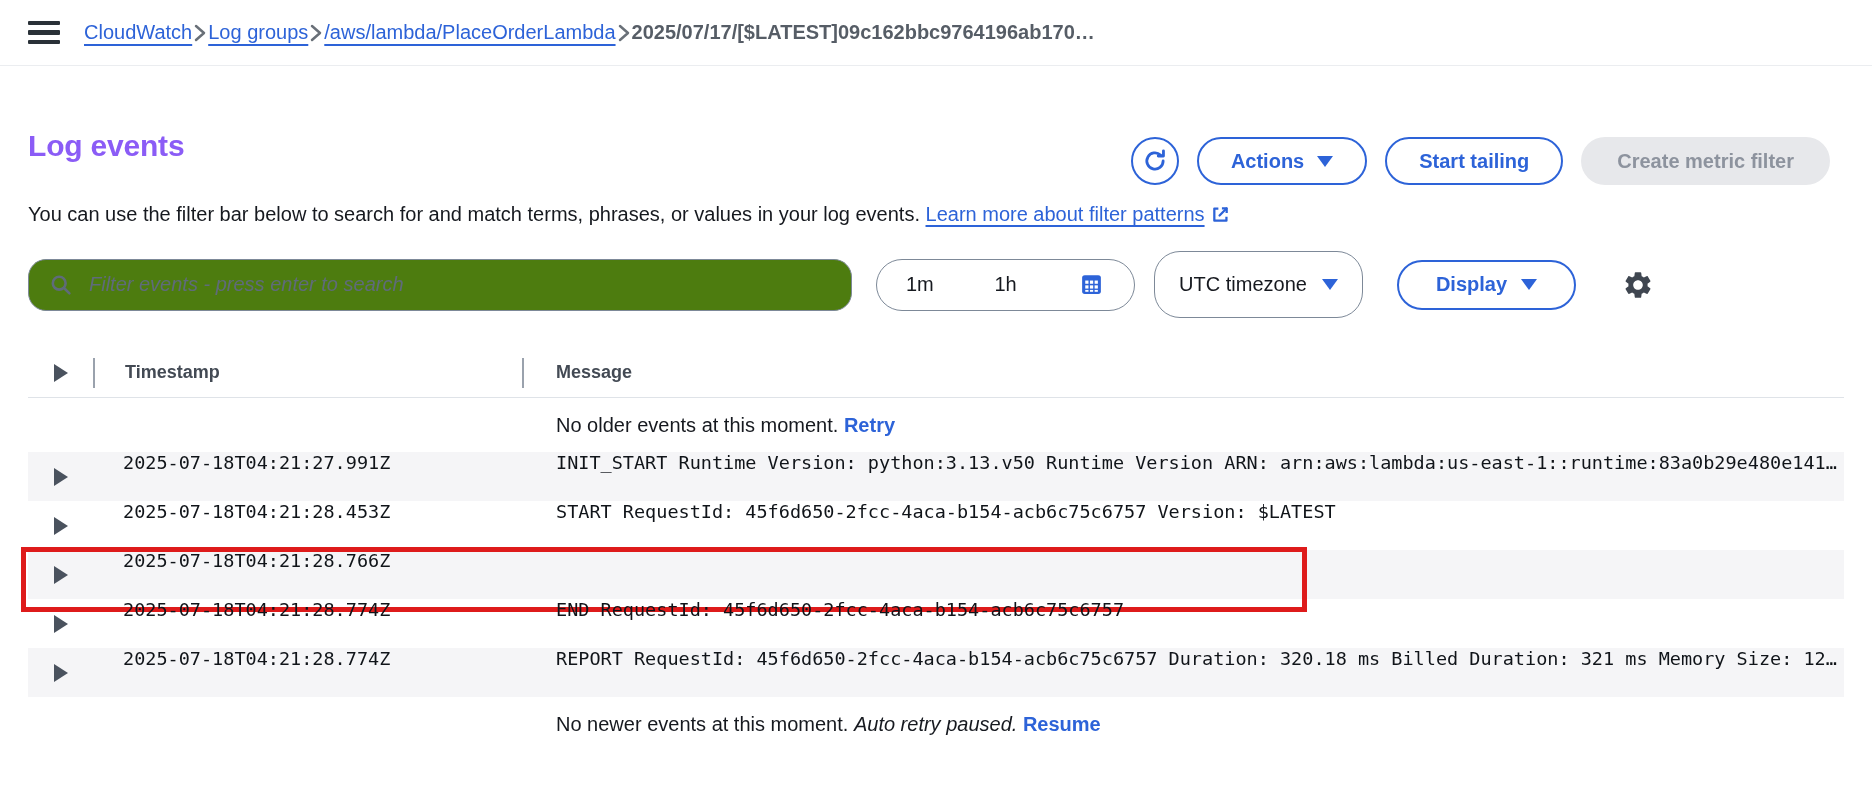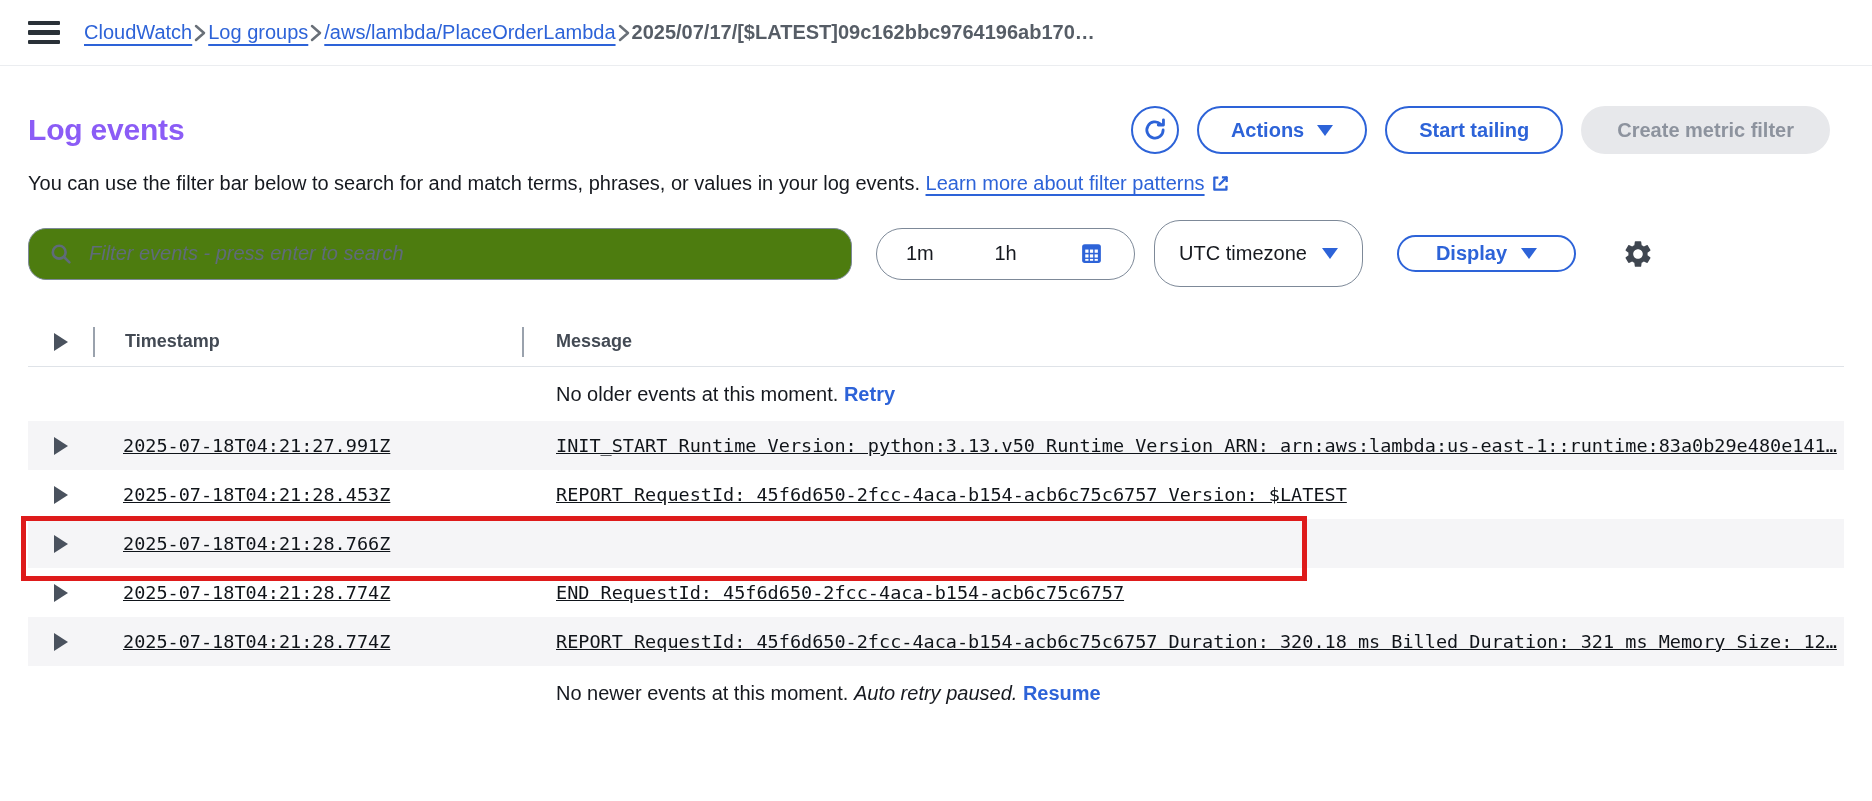--- a/index.html
+++ b/index.html
@@ -22,21 +22,21 @@
   .crumb-current{ color:#565d66; font-weight:700; max-width:560px; overflow:hidden;
                   text-overflow:ellipsis; }
 
   
   .page-header{ display:flex; align-items:center; padding:40px 42px 0 28px; }
   .page-title{ font-size:30px; font-weight:700; margin:0; letter-spacing:-0.2px; color:#8b5cf6; }
   .header-actions{ margin-left:auto; display:flex; align-items:center; gap:18px; }
   .btn{ height:48px; border-radius:24px; border:2.5px solid #2d63d8; background:#fff;
         color:#2d63d8; font-weight:700; font-size:20px; font-family:inherit;
         display:flex; align-items:center; justify-content:center; gap:13px;
-        padding:0 32px; cursor:pointer; white-space:nowrap; }
+        padding:0 32px; cursor:pointer; white-space:nowrap;margin-top:31px; }
   .btn.icon-btn{ width:48px; padding:0; border-radius:50%; }
   .btn.disabled{ background:#e7e8eb; border:none; color:#8d939e; cursor:default; padding:0 36px; }
   .caret{ width:0; height:0; border-left:8px solid transparent; border-right:8px solid transparent;
           border-top:11px solid #2d63d8; }
 
   
   .desc{ padding:0 28px; margin-top:18px; font-size:20px; color:#16191f; }
   .desc .link{ color:#2d63d8; text-decoration:underline; text-underline-offset:4px;
                text-decoration-thickness:1.5px; cursor:pointer; }
   .ext-icon{ display:inline-block; vertical-align:-3px; margin-left:6px; }
@@ -49,21 +49,21 @@
                      color:#16191f; background:transparent; }
   .search-box input::placeholder{ font-style:italic; color:#5f6b7a; opacity:1; }
   .time-group{ margin-left:24px; width:259px; height:52px; border:1.5px solid #7d8998;
                border-radius:26px; display:flex; align-items:center; background:#fff; }
   .time-seg{ flex:1; display:flex; align-items:center; justify-content:center;
              font-size:20px; color:#16191f; cursor:pointer; }
   .tz-btn{ margin-left:19px; width:209px; height:67px; border:1.5px solid #7d8998;
            border-radius:26px; display:flex; align-items:center; justify-content:center;
            gap:15px; font-size:20px; color:#16191f; background:#fff; cursor:pointer;
            font-family:inherit; }
-  .display-btn{ margin-left:34px; width:179px; height:37px; border:2.5px solid #2d63d8;
+  .display-btn{ margin-left:34px; width:179px; height:50px; border:2.5px solid #2d63d8;
                 border-radius:26px; display:flex; align-items:center; justify-content:center;
                 gap:14px; font-size:20px; font-weight:700; color:#2d63d8; background:#fff;
                 cursor:pointer; font-family:inherit; }
   .gear-wrap{ margin-left:46px; cursor:pointer; display:flex; align-items:center; }
 
   
   .log-table{ margin-top:30px; }
   .thead{ display:flex; align-items:center; height:50px; margin:0 28px;
           border-bottom:1px solid #dfe3e8; font-size:18px; font-weight:700; color:#434a54; }
   .cell-arrow{ width:65px; display:flex; align-items:center; padding-left:26px; }
@@ -71,21 +71,21 @@
         border-left:14px solid #4a525e; cursor:pointer; }
   .hdiv{ width:2px; height:30px; background:#9aa2ad; }
   .th-ts{ width:427px; padding-left:30px; }
   .th-msg{ flex:1; padding-left:32px; }
 
   .notice{ height:54px; margin:0 28px; display:flex; align-items:center;
            padding-left:528px; font-size:20px; color:#16191f; white-space:pre; }
   .notice .action-link{ color:#2d63d8; font-weight:700; cursor:pointer; }
   .notice .paused{ font-style:italic; }
 
-  .log-row{ height:49px; margin:0 28px; display:flex; align-items:center; position:relative;text-decoration:underline; }
+  .log-row{ height:49px; margin:0 28px; display:flex; position:relative; }
   #log-rows .log-row:nth-child(odd){ background:#f5f5f7; }
   .cell-ts{ width:429px; padding-left:30px; }
   .cell-msg{ flex:1; padding-left:34px; overflow:hidden; white-space:nowrap; }
   .mono{ font-family:"DejaVu Sans Mono", monospace; font-size:18.5px; color:#101419; }
   .log-row.highlighted::after{ content:""; position:absolute; left:-7px; top:-3px;
         width:1276px; height:55px; border:5px solid #de1b1b; pointer-events:none; }
 
   svg{ display:block; }
 </style>
 </head>
@@ -231,21 +231,21 @@
       <span class="tri"></span>
     </div>
     <div class="cell-ts mono">2025-07-18T04:21:27.991Z</div>
     <div class="cell-msg mono">INIT_START Runtime Version: python:3.13.v50 Runtime Version ARN: arn:aws:lambda:us-east-1::runtime:83a0b29e480e141…</div>
   </div>
         <div class="log-row">
     <div class="cell-arrow">
       <span class="tri"></span>
     </div>
     <div class="cell-ts mono">2025-07-18T04:21:28.453Z</div>
-    <div class="cell-msg mono">REPORT RequestId: 45f6d650-2fcc-4aca-b154-acb6c75c6757 Version: $LATEST</div>
+    <div class="cell-msg mono">START RequestId: 45f6d650-2fcc-4aca-b154-acb6c75c6757 Version: $LATEST</div>
   </div>
         <div class="log-row highlighted">
     <div class="cell-arrow">
       <span class="tri"></span>
     </div>
     <div class="cell-ts mono">2025-07-18T04:21:28.766Z</div>
   </div>
         <div class="log-row">
     <div class="cell-arrow">
       <span class="tri"></span>

